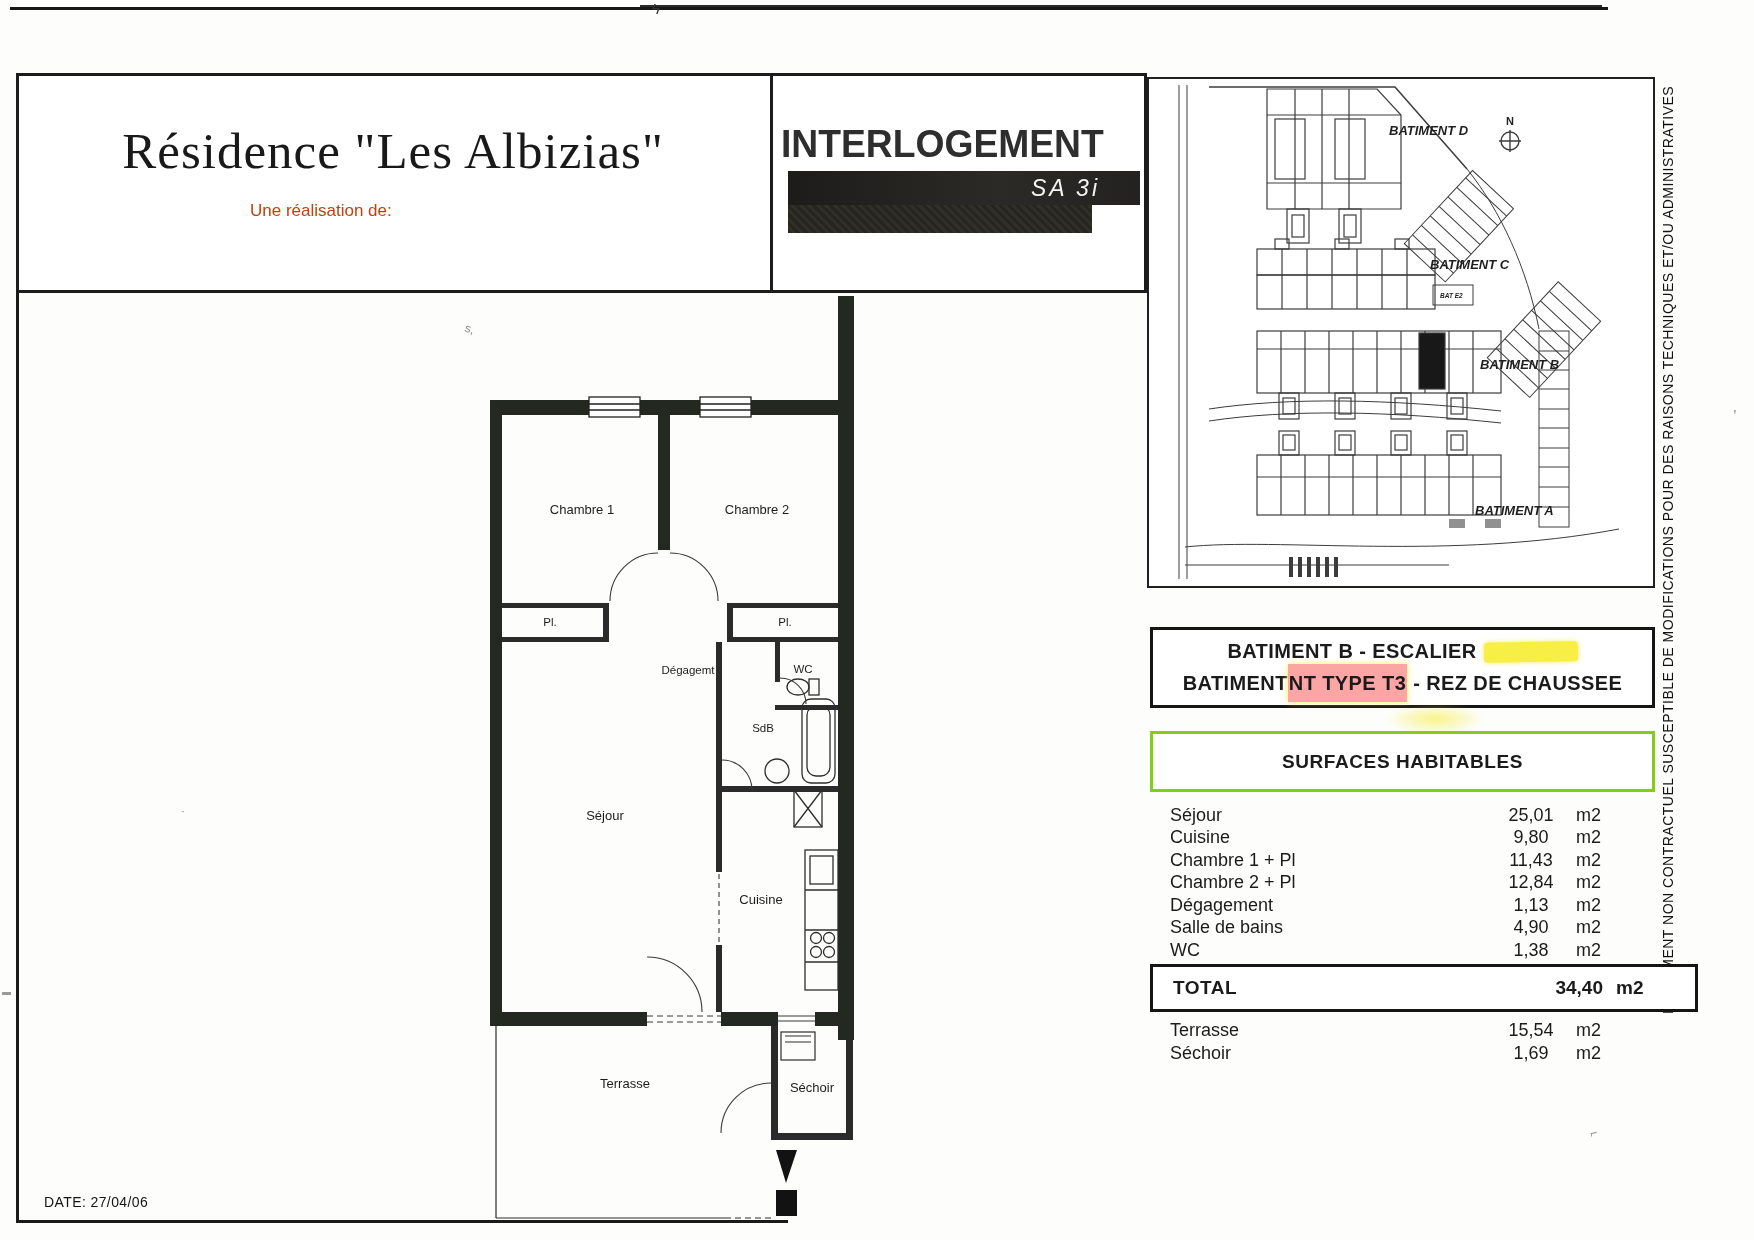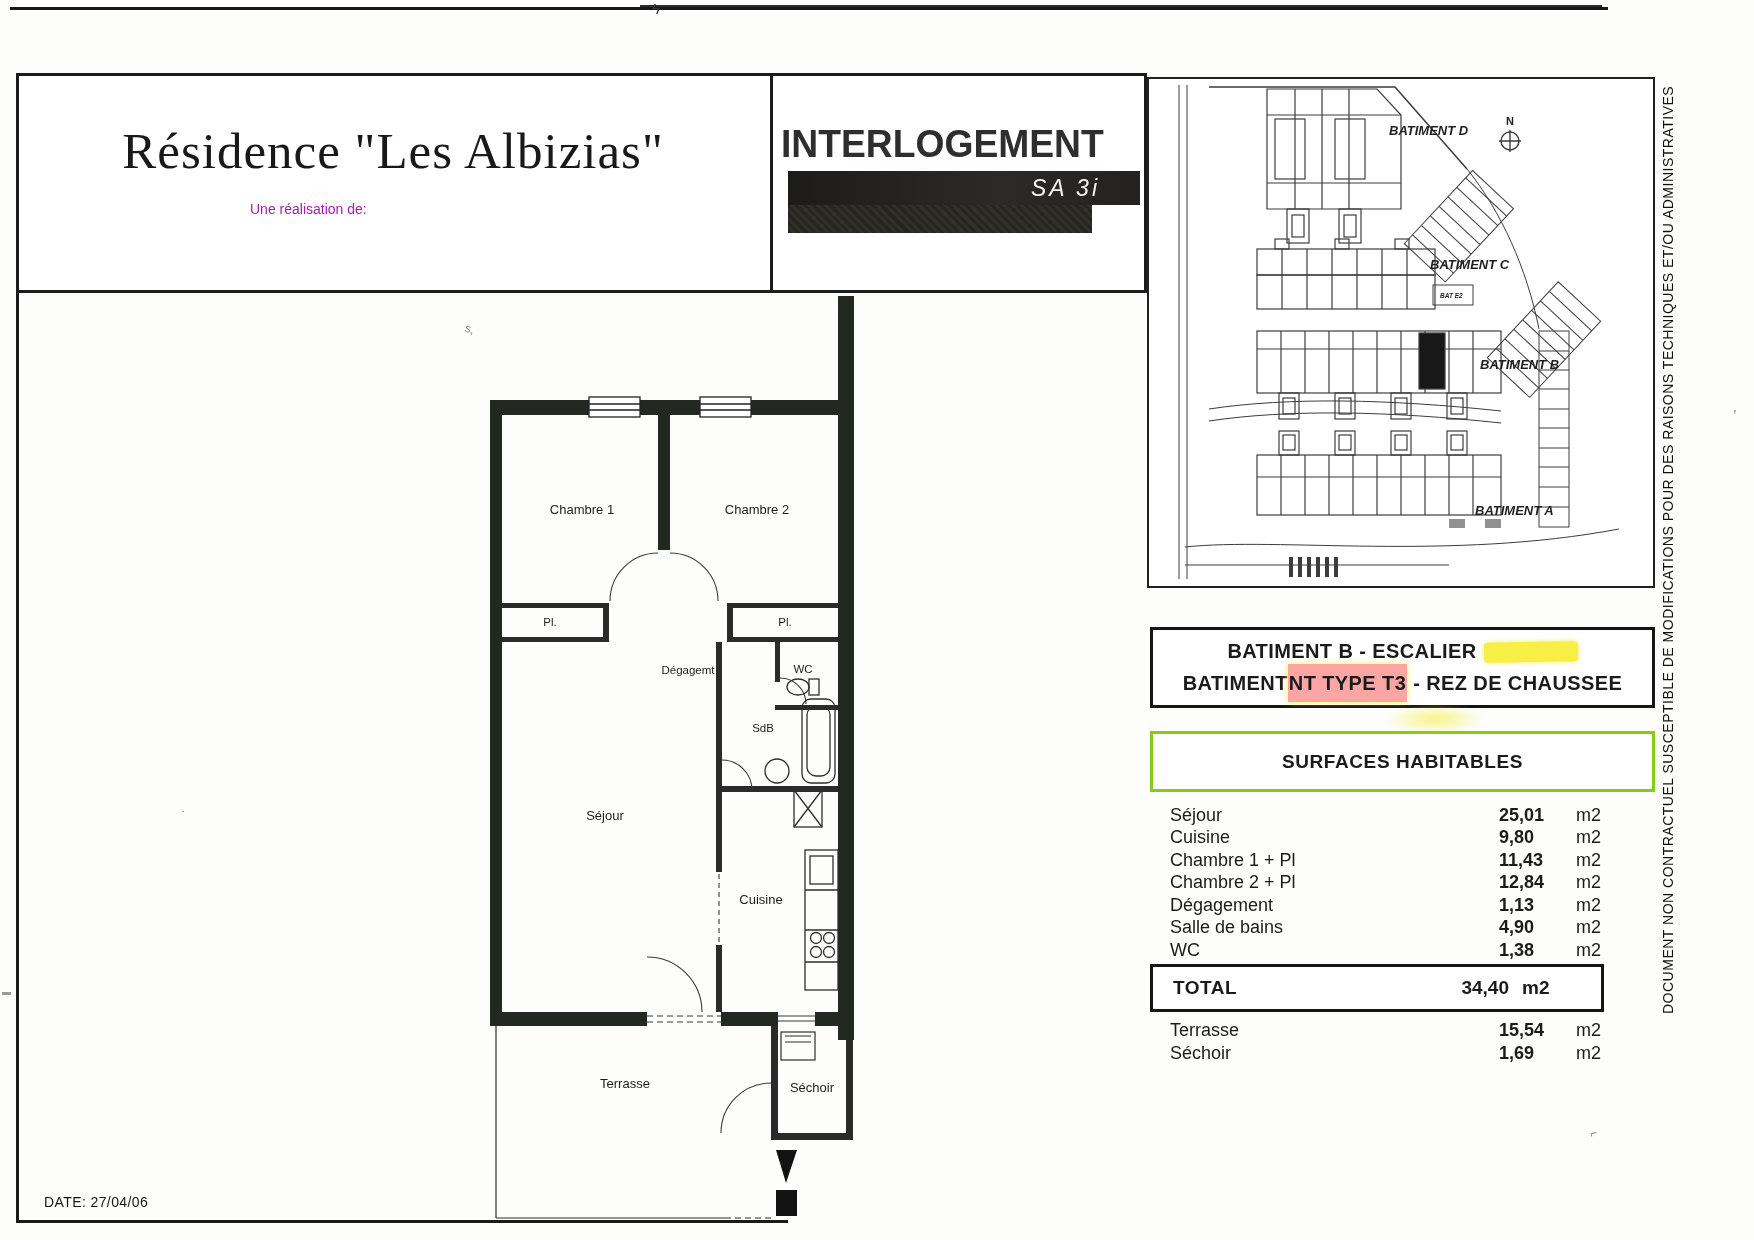--- a/index.html
+++ b/index.html
@@ -17,21 +17,21 @@
   .topline1 { left:10px; top:7px; width:1598px; height:3px; background:#171717; }
   .topline2 { left:640px; top:5px; width:962px; height:2px; background:#2a2a2a; }
   .frame-left { left:16px; top:73px; width:3px; height:1150px; background:#1a1a1a; }
   .frame-bottom { left:16px; top:1220px; width:772px; height:3px; background:#1a1a1a; }
 
   
   .hdr-box { left:16px; top:73px; width:1131px; height:220px; border:3px solid #1c1c1c; background:#fff; }
   .hdr-divider { left:770px; top:73px; width:3px; height:220px; background:#1c1c1c; }
   .res-title { left:16px; top:122px; width:754px; text-align:center;
                font-family:"Liberation Serif", serif; font-size:51px; color:#191919; letter-spacing:1px; }
-  .realisation { left:250px; top:201px; font-size:14px; color:#a21caf; }
+  .realisation { left:250px; top:201px; font-size:17px; color:#c2410c; }
 
   .logo-name { left:781px; top:123px; font-size:38px; font-weight:bold; color:#2e2e2e;
                letter-spacing:0px; transform:scaleX(.98); transform-origin:left; }
   .logo-bar1 { left:788px; top:171px; width:352px; height:34px;
                background:linear-gradient(90deg,#1d1c1a,#2b2a26 60%,#232220); }
   .logo-sub { display:block; text-align:right; padding-right:40px; line-height:34px;
               font-style:italic; font-size:23px; color:#f4f4f2; letter-spacing:3px; }
   .logo-bar2 { left:788px; top:205px; width:304px; height:28px;
                background:repeating-linear-gradient(45deg,#26251f 0 3px,#302f29 3px 6px); }
 
@@ -61,23 +61,23 @@
             filter:blur(2px); }
 
   
   .surf-hdr-box { left:1150px; top:731px; width:505px; height:61px; border:3px solid #84cc16;
                   background:#fff; display:flex; align-items:center; justify-content:center;
                   font-size:19px; font-weight:bold; letter-spacing:.6px; }
   .surf-rows { left:1150px; top:804px; width:505px; }
   .srow { display:flex; align-items:center; height:22.5px; font-size:18px;
           padding-left:20px; padding-right:43px; }
   .srow .lbl { flex:1; }
-  .srow .val { width:64px; text-align:left;font-weight:bold; }
+  .srow .val { width:64px; text-align:center; }
   .srow .unit { width:36px; margin-left:13px; }
-  .total-box { left:1150px; top:964px; width:454px; height:48px; border:3px solid #151515;
+  .total-box { left:1150px; top:964px; width:548px; height:48px; border:3px solid #151515;
                background:#fff; display:flex; align-items:center;
                font-size:19px; font-weight:bold; padding-left:20px; padding-right:43px;justify-content:space-between; }
   .total-box .lbl { flex:1; letter-spacing:.5px; }
   .total-box .val { width:64px; text-align:right; }
   .total-box .unit { width:36px; margin-left:13px; }
   .annex-rows { left:1150px; top:1019px; width:505px; }
   .annex-rows .srow { height:23px; }
 
   .date-label { left:44px; top:1194px; font-size:14px; letter-spacing:.4px; color:#151515; }
 

